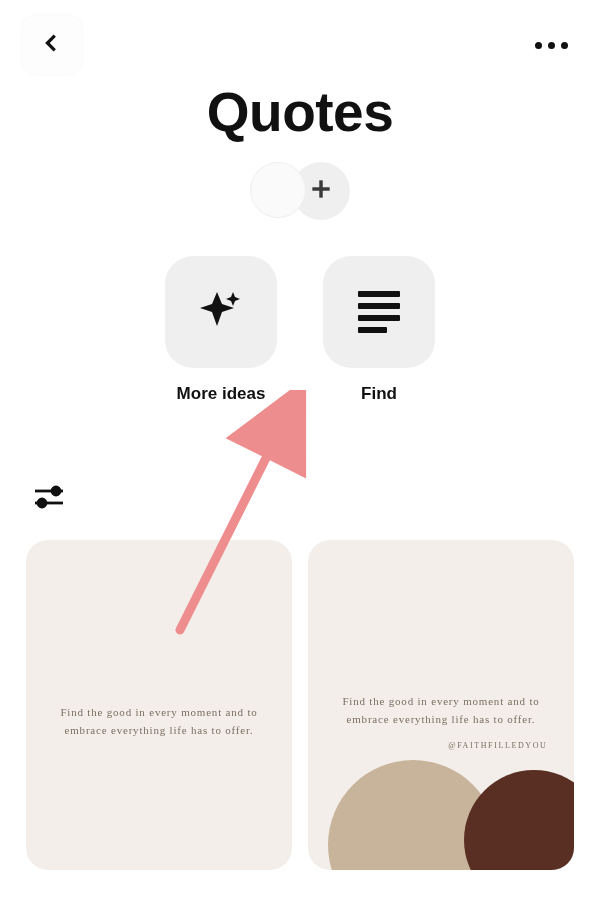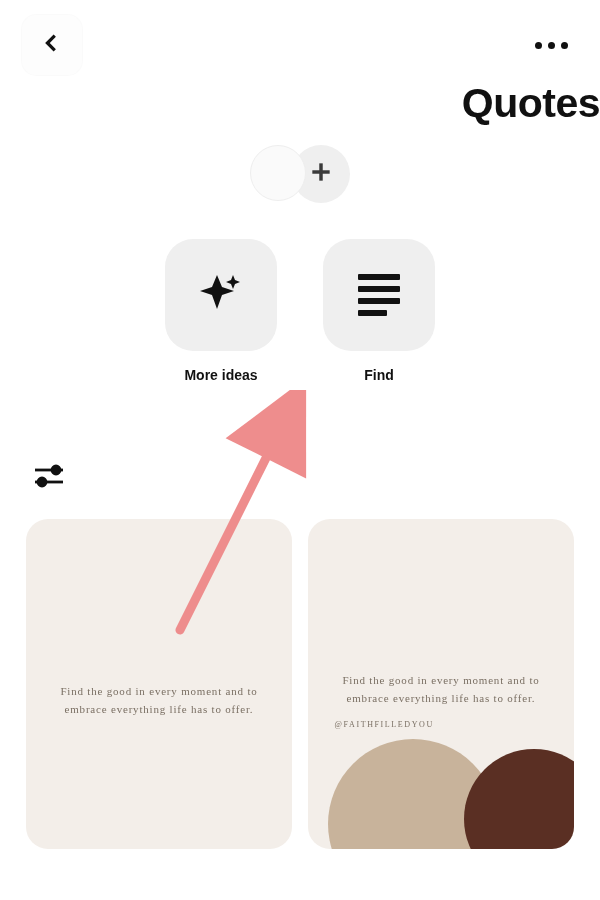--- a/index.html
+++ b/index.html
@@ -38,22 +38,22 @@
     gap: 6px;
     cursor: pointer;
     padding: 10px;
   }
   .more-btn span {
     width: 7px; height: 7px; background: #111; border-radius: 50%;
   }
 
   
   .title {
-    text-align: right;
-    font-size: 41px;
+    text-align: center;
+    font-size: 55px;
     font-weight: 800;
     letter-spacing: -0.5px;
     margin-top: 10px;
   }
 
   
   .avatars {
     display: flex;
     justify-content: center;
     margin-top: 18px;
@@ -93,21 +93,21 @@
     width: 112px;
     height: 112px;
     background: #efefef;
     border-radius: 28px;
     display: flex;
     align-items: center;
     justify-content: center;
   }
   .action-label {
     margin-top: 16px;
-    font-size: 14px;
+    font-size: 17px;
     font-weight: 600;
     color: #111;
   }
 
   
   .sparkle svg { width: 48px; height: 48px; fill: #111; }
   .organize-ic svg { width: 42px; height: 42px; fill: #111; }
   .notes-ic { display:flex; flex-direction:column; gap:6px; width:42px; }
   .notes-ic span { height:6px; background:#111; border-radius:1px; }
   .notes-ic span:nth-child(4){ width:70%; }
@@ -150,21 +150,21 @@
     width: 80%;
     text-align: center;
     font-family: Georgia, "Times New Roman", serif;
     font-size: 11px;
     letter-spacing: 0.8px;
     color: #7a6f63;
     line-height: 1.7;
     text-transform: none;
   }
   .pin-handle {
-    text-align:left;
+    text-align:right;
     font-family: Georgia, serif;
     font-size: 8px;
     letter-spacing: 1.6px;
     color: #7a6f63;
     margin-top:10px;
   }
   .pin2-blob1 {
     position:absolute; bottom:-60px; left:20px; width:170px; height:170px;
     background:#c8b39b; border-radius:50%;
   }

